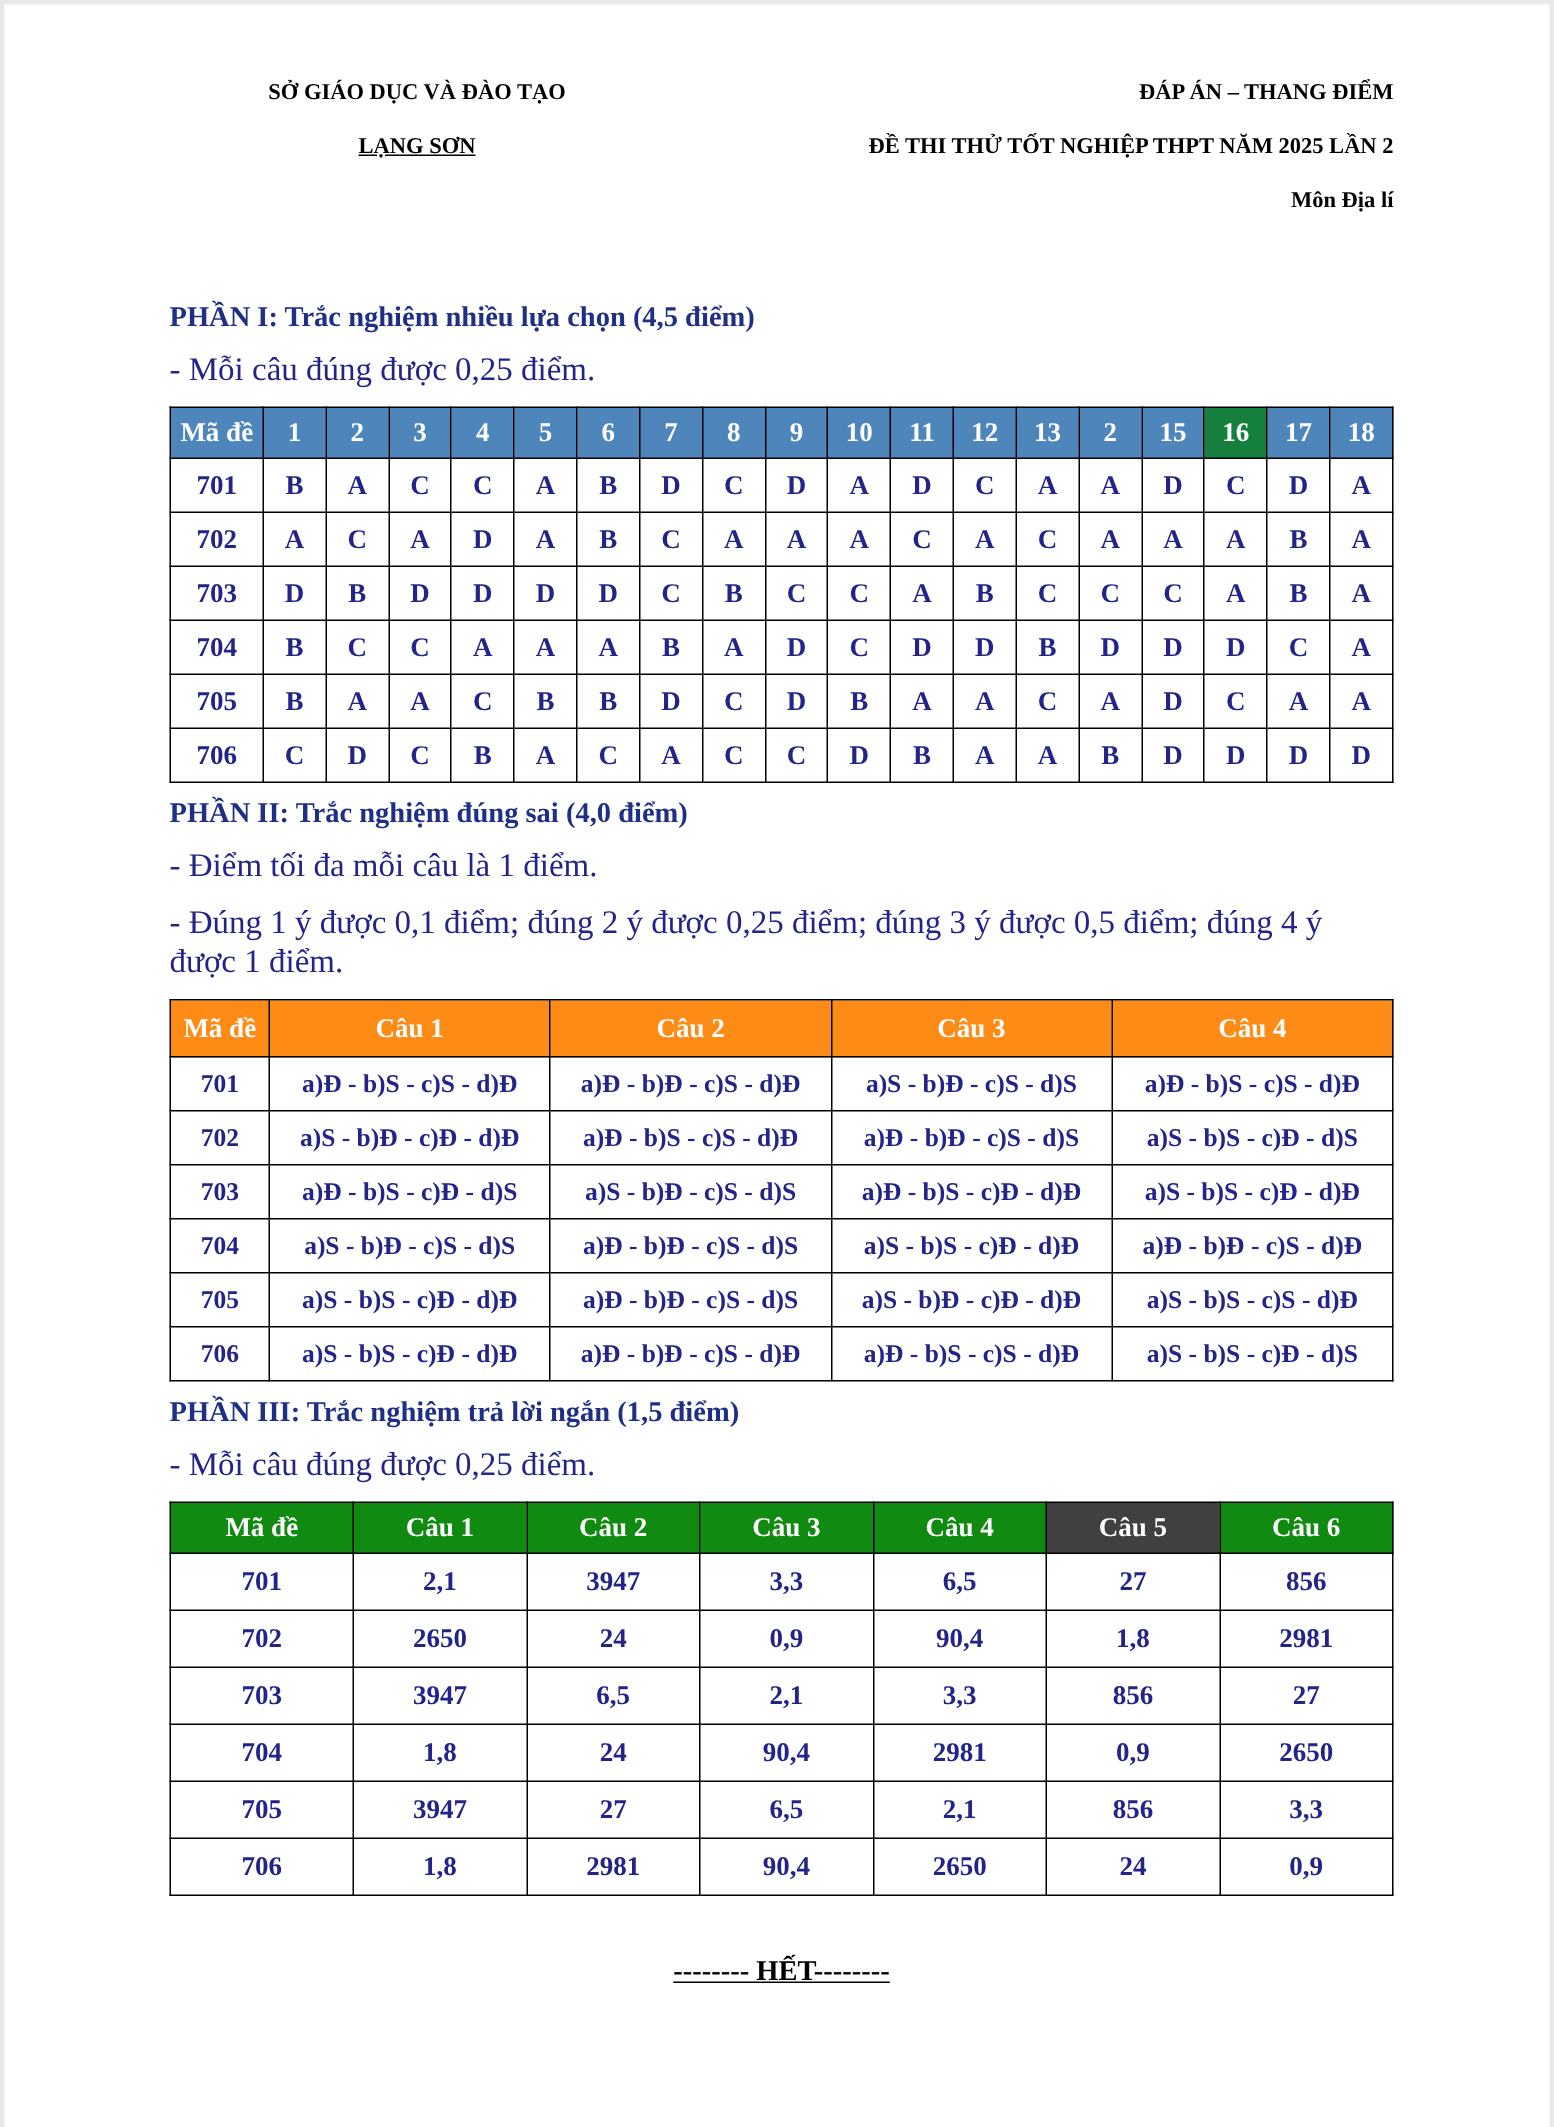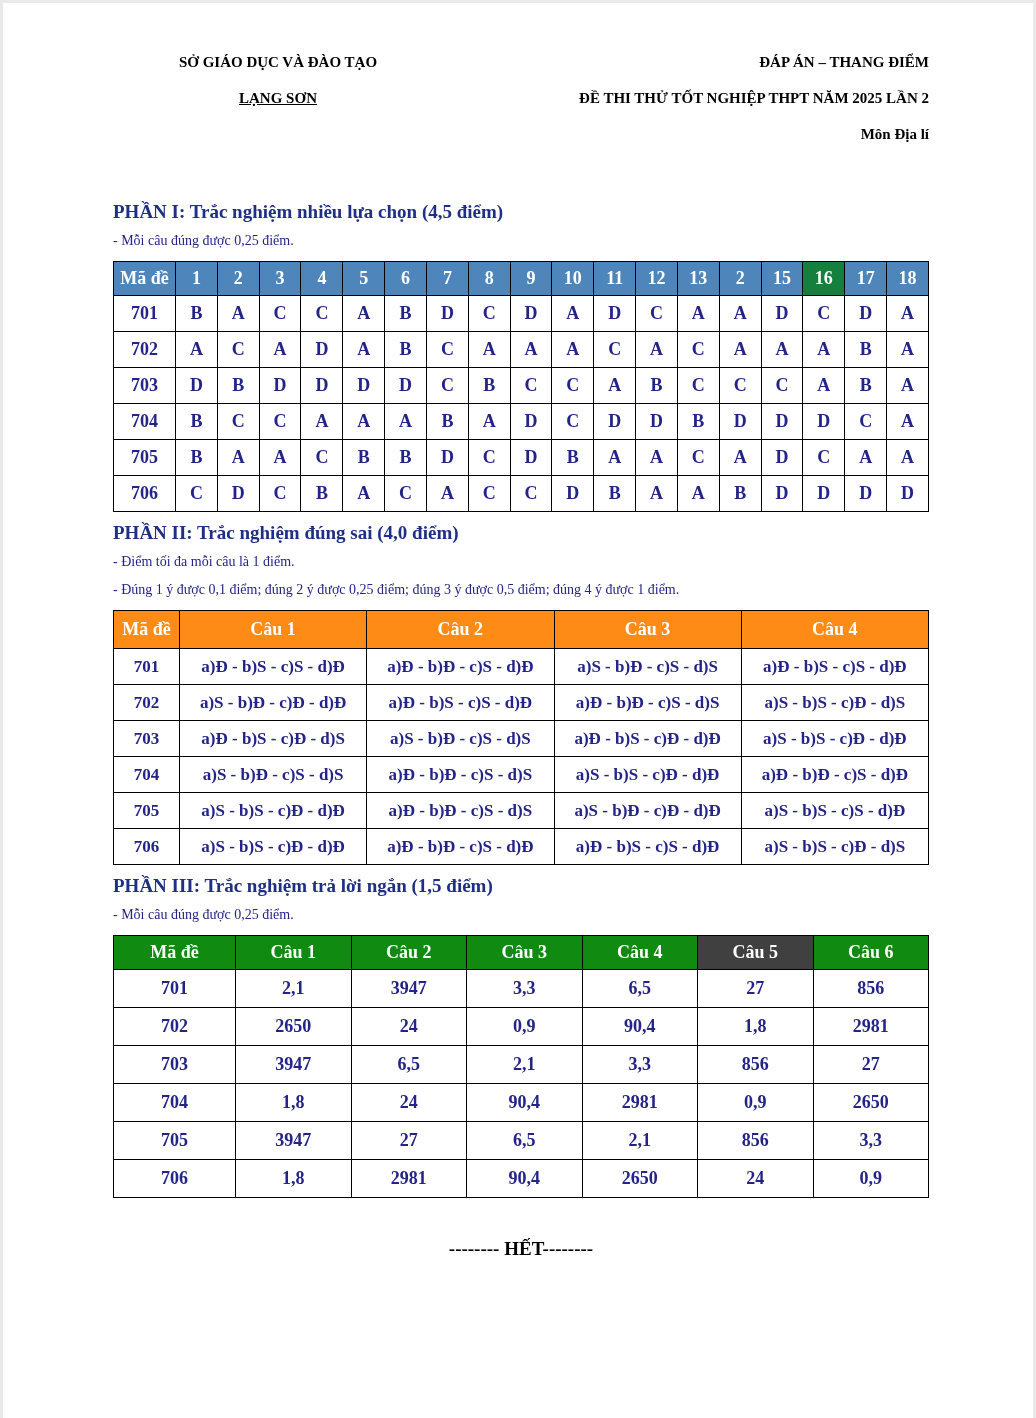--- a/index.html
+++ b/index.html
@@ -23,21 +23,21 @@
   .doc-header .left{width:330px;text-align:center;}
   .doc-header .right{flex:1;text-align:right;}
   .doc-header div p{margin:0 0 14px 0;font-size:15px;font-weight:bold;line-height:22px;}
   .doc-header .underlined{text-decoration:underline;}
   
   .section-title{
     font-size:19px;font-weight:bold;color:#1e2f85;
     margin:0 0 10px 0;
   }
   .section-note{
-    font-size:14px;color:#232388;
+    font-size:22px;color:#232388;
     margin:0 0 12px 0;font-weight:normal;
   }
   .part1-block{margin-top:42px;}
   .part2-block{margin-top:10px;}
   .part3-block{margin-top:10px;}
   
   table{
     border-collapse:collapse;
     width:100%;
     table-layout:fixed;
@@ -62,20 +62,21 @@
   
   .t3 th{height:33px;}
   .t3 td{height:37px;}
   .t3 .col-code{width:122px;}
   .tbl-margin{margin-bottom:6px;}
   
   .end-line{
     text-align:center;
     color:#000;font-size:19px;font-weight:bold;
     margin-top:40px;
+    text-decoration:underline;
   }
 </style>
 </head>
 <body>
 
 <div class="page">
 
   <div class="doc-header">
     <div class="left">
       <p>SỞ GIÁO DỤC VÀ ĐÀO TẠO</p>

